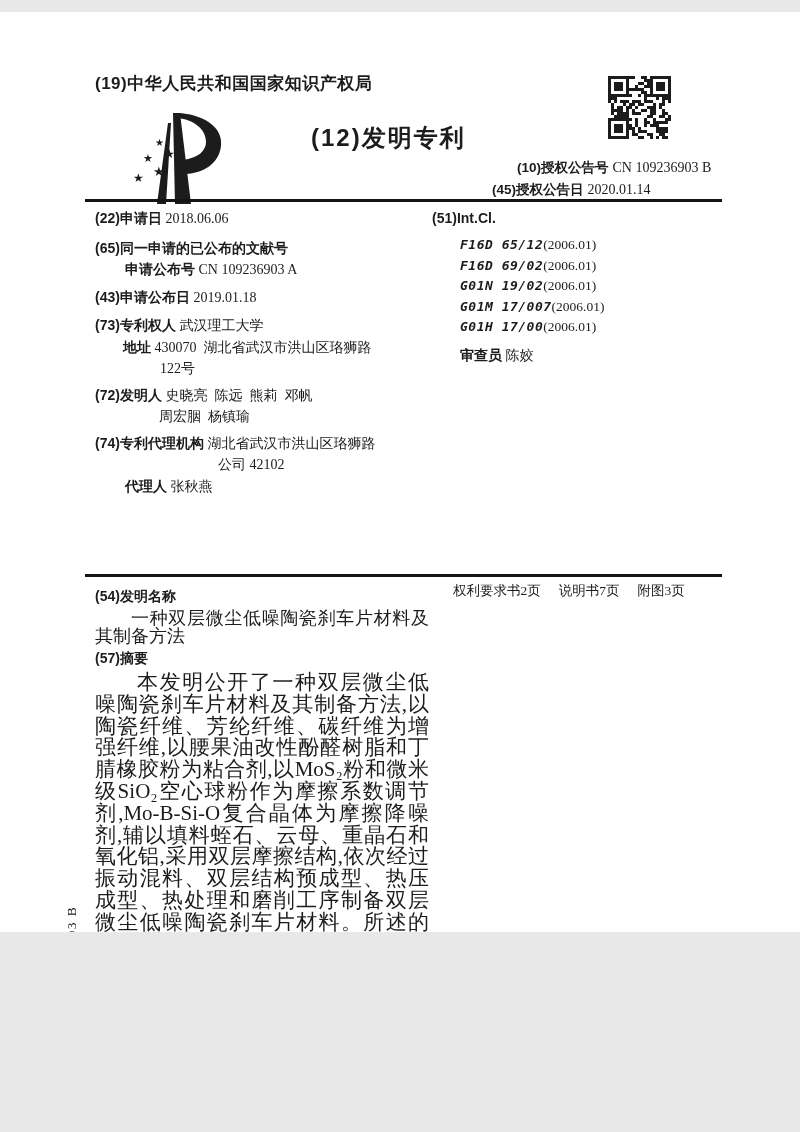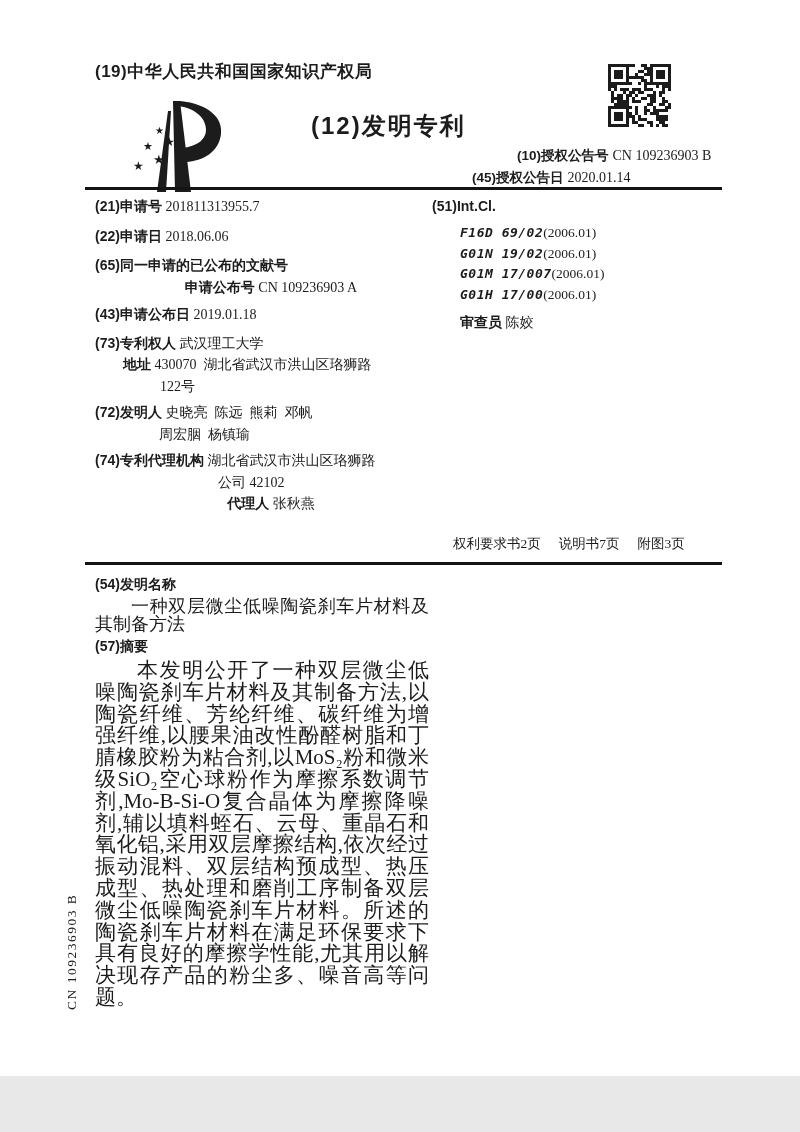--- a/index.html
+++ b/index.html
@@ -1,62 +1,62 @@
 <!DOCTYPE html>
 <html><head>
 <meta charset="utf-8">
 <style>
   html,body { margin:0; padding:0; background:#e8e8e8; }
   .page {
-    position:relative; width:800px; height:1076px; margin:0 auto;
+    position:relative; width:800px; height:920px; margin:12px auto;
     background:#ffffff; color:#1c1c1c; overflow:hidden;
     font-family:"Liberation Serif","DejaVu Serif",serif;
   }
   .abs { position:absolute; }
   .hei { font-family:"Liberation Sans","DejaVu Sans",sans-serif; font-weight:bold; }
   .song { font-family:"Liberation Serif","DejaVu Serif",serif; font-weight:normal; }
   .pre { white-space:pre-wrap; }
 
   .office-line { left:95px; top:60px; font-size:17px; letter-spacing:0.5px; }
   .doc-type { left:311px; top:110px; font-size:24px; letter-spacing:2px; }
   .logo { left:113px; top:98px; width:122px; height:97px; }
   .qr { left:608px; top:64px; width:63px; height:63px; }
 
   .grant-no   { left:517px; top:147px; font-size:14px; }
-  .grant-date { left:472px; top:169px; font-size:14px;text-align:right; }
+  .grant-date { left:492px; top:169px; font-size:14px;text-align:right; }
   .grant-no .lbl, .grant-date .lbl { font-size:13.5px; }
   .grant-no .val, .grant-date .val { margin-left:4px; }
 
   .rule { left:85px; width:637px; height:2.5px; background:#141414; }
   .rule-1 { top:187px; }
   .rule-2 { top:562px; }
 
   .col-left  { left:95px;  top:196px; width:322px; font-size:14px; }
   .col-right { left:432px; top:196px; width:300px; font-size:14px; }
   .fg { margin-bottom:8px; }
   .fg .ln { line-height:21.5px; }
-  .ind-30  { padding-left:30px;text-align:center; }
+  .ind-30  { padding-left:30px; }
   .ind-65  { padding-left:65px; }
   .ind-28  { padding-left:28px; }
   .ind-70  { padding-left:70px; }
   .ind-64  { padding-left:64px; }
   .ind-123 { padding-left:123px; }
   .lbl { font-family:"Liberation Sans","DejaVu Sans",sans-serif; font-weight:bold; }
   .val { font-family:"Liberation Serif","DejaVu Serif",serif; }
 
   .intcl-head { line-height:21px; margin-bottom:6px; }
   .cls-ln { line-height:20.5px; }
   .cls-code {
     font-family:"DejaVu Sans Mono","Liberation Mono",monospace;
     font-style:italic; font-weight:bold; font-size:13px; letter-spacing:0.5px;
   }
   .cls-ver { font-size:13.5px; }
   .examiner { margin-top:9px; }
 
-  .pages-line { left:453px; top:535px; font-size:13.5px; }
+  .pages-line { left:453px; top:570px; font-size:13.5px; }
   .pages-line span { margin-right:18px; }
   .pages-line span:last-child { margin-right:0; }
 
   .sec54 { left:95px; top:574px; width:334px; }
   .sec-lbl { font-size:14px; line-height:20px; }
   .title-text { font-size:18px; line-height:18px; text-indent:2em; margin-top:3px; text-align:justify; }
   .sec57 { left:95px; top:636px; width:334px; }
   .abstract-text { font-size:21px; line-height:21.8px; text-indent:2em; margin-top:4px; text-align:justify; }
 
   .side-code {
@@ -307,23 +307,20 @@
     <span class="lbl hei">(10)授权公告号</span><span class="val song">CN 109236903 B</span>
   </div>
   <div class="abs grant-date">
     <span class="lbl hei">(45)授权公告日</span><span class="val song">2020.01.14</span>
   </div>
 
   <div class="abs rule rule-1"></div>
 
   <div class="abs col-left">
     <div class="fg">
-      <div class="ln"><span class="lbl">(21)申请号</span> <span class="val">201811313955.7</span></div>
-    </div>
-    <div class="fg">
       <div class="ln"><span class="lbl">(22)申请日</span> <span class="val">2018.06.06</span></div>
     </div>
     <div class="fg" style="margin-bottom:6px">
       <div class="ln"><span class="lbl">(65)同一申请的已公布的文献号</span></div>
       <div class="ln ind-30"><span class="lbl">申请公布号</span> <span class="val">CN 109236903 A</span></div>
     </div>
     <div class="fg" style="margin-bottom:7px">
       <div class="ln"><span class="lbl">(43)申请公布日</span> <span class="val">2019.01.18</span></div>
     </div>
     <div class="fg" style="margin-bottom:5px">
@@ -337,20 +334,21 @@
     </div>
     <div class="fg">
       <div class="ln"><span class="lbl">(74)专利代理机构</span> <span class="val">湖北省武汉市洪山区珞狮路</span></div>
       <div class="ln ind-123"><span class="val">公司 42102</span></div>
       <div class="ln ind-30"><span class="lbl">代理人</span> <span class="val">张秋燕</span></div>
     </div>
   </div>
 
   <div class="abs col-right">
     <div class="intcl-head lbl">(51)Int.Cl.</div>
+    <div class="cls-ln ind-28"><span class="cls-code">F16D 65/12</span><span class="cls-ver val">(2006.01)</span></div>
     <div class="cls-ln ind-28"><span class="cls-code">F16D 69/02</span><span class="cls-ver val">(2006.01)</span></div>
     <div class="cls-ln ind-28"><span class="cls-code">G01N 19/02</span><span class="cls-ver val">(2006.01)</span></div>
     <div class="cls-ln ind-28"><span class="cls-code">G01M 17/007</span><span class="cls-ver val">(2006.01)</span></div>
     <div class="cls-ln ind-28"><span class="cls-code">G01H 17/00</span><span class="cls-ver val">(2006.01)</span></div>
     <div class="ln examiner ind-28"><span class="lbl">审查员</span> <span class="val">陈姣</span></div>
   </div>
 
   <div class="abs pages-line song">
     <span>权利要求书2页</span><span>说明书7页</span><span>附图3页</span>
   </div>

